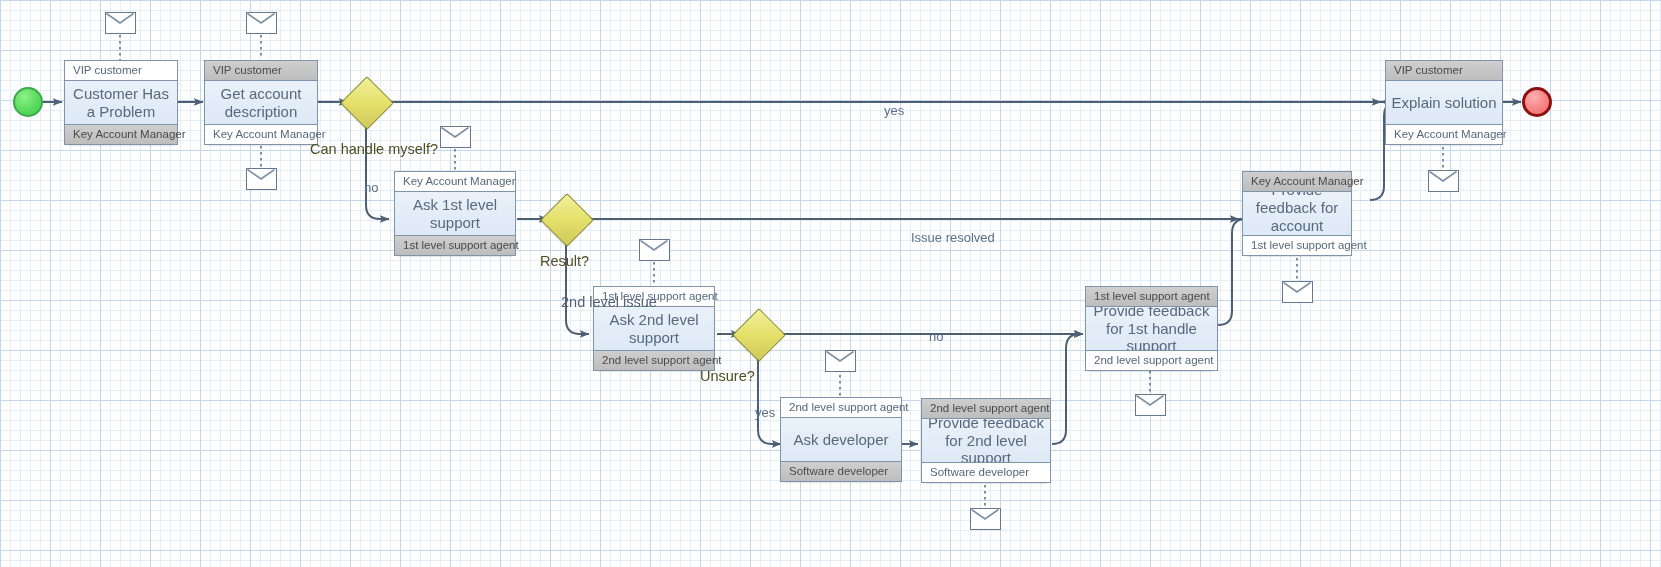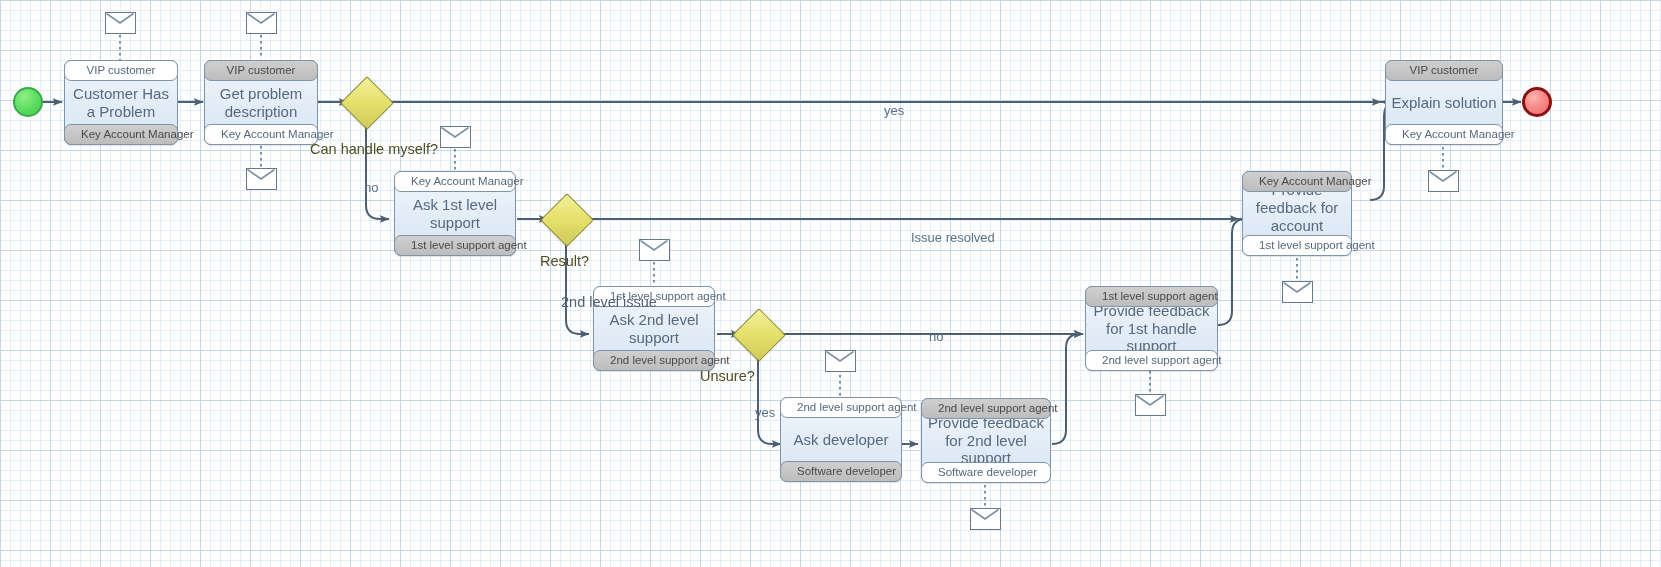--- a/index.html
+++ b/index.html
@@ -38,26 +38,25 @@
     justify-content: space-between;
     overflow: visible;
     box-shadow: 0 1px 1px rgba(90,110,130,0.18);
   }
   .task-hdr, .task-ftr {
     box-sizing: border-box;
     position: absolute;
     left: -1px;
     width: calc(100% + 2px);
     border: 1px solid #7f93ab;
-    border-radius: 7px;
-    text-align: center;
+    border-radius: 0;
     font-size: 11.5px;
     color: #4b5e72;
     line-height: 1.15;
-    padding: 3px 16px;
+    padding: 3px 8px;
     white-space: nowrap;
     overflow: visible;
   }
   .task-hdr { top: -1px; }
   .task-ftr { bottom: -1px; }
   .hdr-gray, .ftr-gray {
     background: linear-gradient(to bottom, #cfcfcf 0%, #bdbdbd 100%);
     color: #4a4a4a;
   }
   .hdr-white, .ftr-white {
@@ -201,21 +200,21 @@
 
     <div class="event event-end" style="left:1522px; top:87px;"></div>
 
     <div class="task" style="left:64px; top:60px; width:114px; height:85px;">
       <div class="task-body">Customer Has a Problem</div>
       <div class="task-hdr hdr-white">VIP customer</div>
       <div class="task-ftr ftr-gray">Key Account Manager</div>
     </div>
 
     <div class="task" style="left:204px; top:60px; width:114px; height:85px;">
-      <div class="task-body">Get problem description</div>
+      <div class="task-body">Get account description</div>
       <div class="task-hdr hdr-gray">VIP customer</div>
       <div class="task-ftr ftr-white">Key Account Manager</div>
     </div>
 
     <div class="task" style="left:394px; top:171px; width:122px; height:85px;">
       <div class="task-body">Ask 1st level support</div>
       <div class="task-hdr hdr-white">Key Account Manager</div>
       <div class="task-ftr ftr-gray">1st level support agent</div>
     </div>
 

